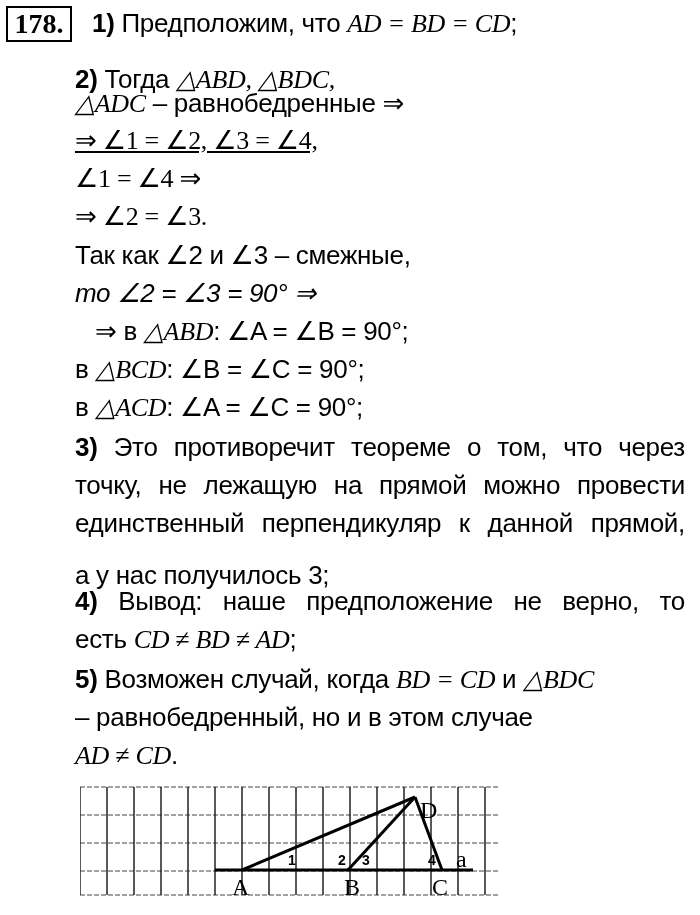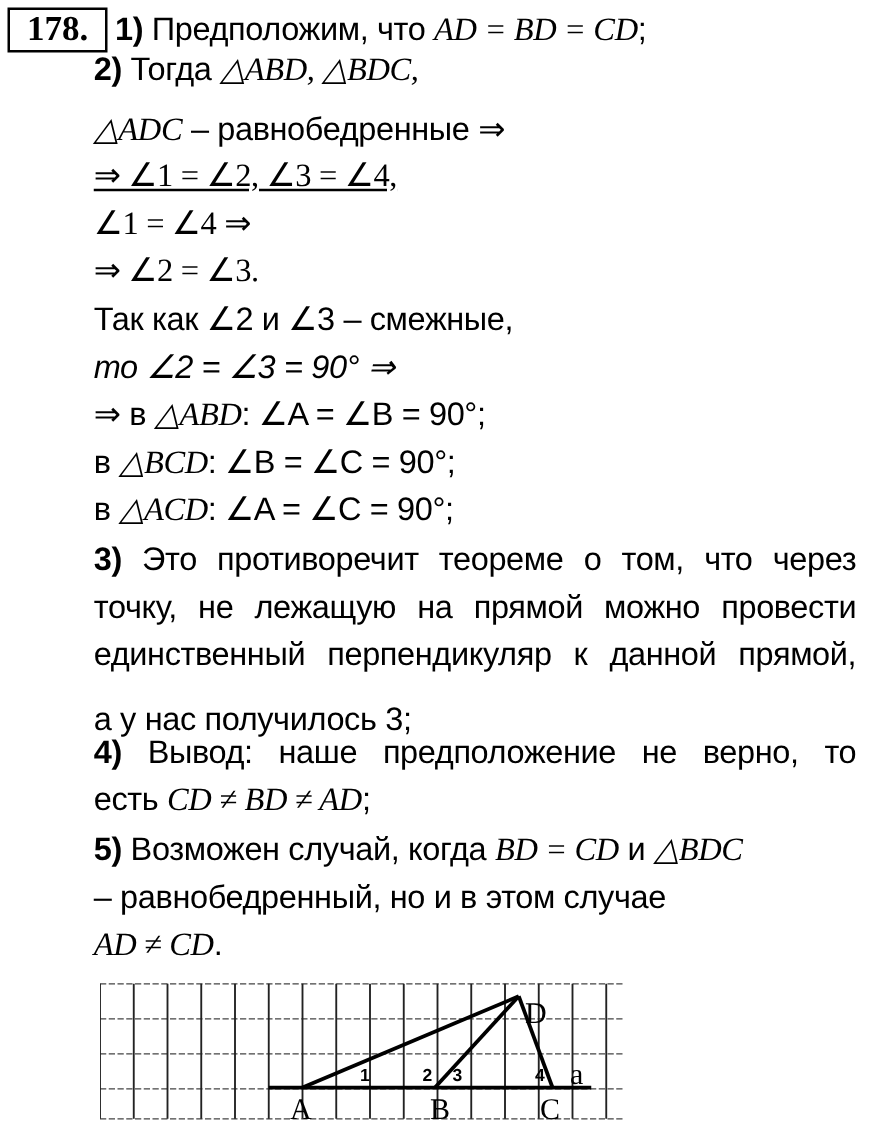--- a/index.html
+++ b/index.html
@@ -1,51 +1,51 @@
 <!DOCTYPE html>
 <html><head>
 <meta charset="utf-8">
 <style>
   html, body { margin:0; padding:0; background:#ffffff; }
   body { width:700px; height:915px; position:relative; overflow:hidden; color:#000;
          font-family: "Liberation Serif", serif; }
-  .num-box { position:absolute; left:6px; top:6px; width:80px; height:36px; border:2px solid #000;
+  .num-box { position:absolute; left:6px; top:6px; width:66px; height:36px; border:2px solid #000;
              box-sizing:border-box; font-family:"Liberation Serif", serif; font-weight:bold; font-size:28px;
              line-height:32px; text-align:center; }
   .line { position:absolute; left:75px; font-size:26px; line-height:30px; white-space:nowrap;
           font-family:"Liberation Sans Narrow","Liberation Sans", sans-serif; letter-spacing:-0.3px; }
   .line.first { left:92px; }
   .b { font-weight:bold; }
   .m { font-family:Liberation Serif, serif; font-style:italic; }
   .mn { font-family:"Liberation Serif", serif; }
   .just { width:610px; text-align:justify; text-align-last:justify; }
   .figure { position:absolute; left:80px; top:785px; }
 </style>
 </head>
 <body>
 
 <div class="num-box">178.</div>
 
 <div class="line first" style="top:8px;">
   <span class="b">1)</span>
   <span>Предположим, что </span><span class="m">AD = BD = CD</span><span>;</span>
 </div>
-<div class="line" style="top:40px;">
+<div class="line" style="top:64px;">
   <span class="b">2)</span>
   <span>Тогда </span><span class="m">△ABD, △BDC,</span>
 </div>
 <div class="line" style="top:88px;">
   <span class="m">△ADC</span><span> – равнобедренные ⇒</span>
 </div>
 <div class="line mn" style="top:126px;text-decoration:underline;">⇒ ∠1 = ∠2,  ∠3 = ∠4,</div>
 <div class="line mn" style="top:164px;">∠1 = ∠4 ⇒</div>
 <div class="line mn" style="top:202px;">⇒ ∠2 = ∠3.</div>
 <div class="line" style="top:240px;">Так как ∠2 и ∠3 – смежные,</div>
 <div class="line" style="top:278px;font-style:italic;">то ∠2 = ∠3 = 90° ⇒</div>
-<div class="line" style="top:316px;">
+<div class="line" style="top:316px;margin-left:20px;">
   <span>⇒ в </span><span class="m">△ABD</span><span>: ∠A = ∠B = 90°;</span>
 </div>
 <div class="line" style="top:354px;">
   <span>в </span><span class="m">△BCD</span><span>: ∠B = ∠C = 90°;</span>
 </div>
 <div class="line" style="top:392px;">
   <span>в </span><span class="m">△ACD</span><span>: ∠A = ∠C = 90°;</span>
 </div>
 <div class="line just" style="top:432px;">
   <span class="b">3)</span>

